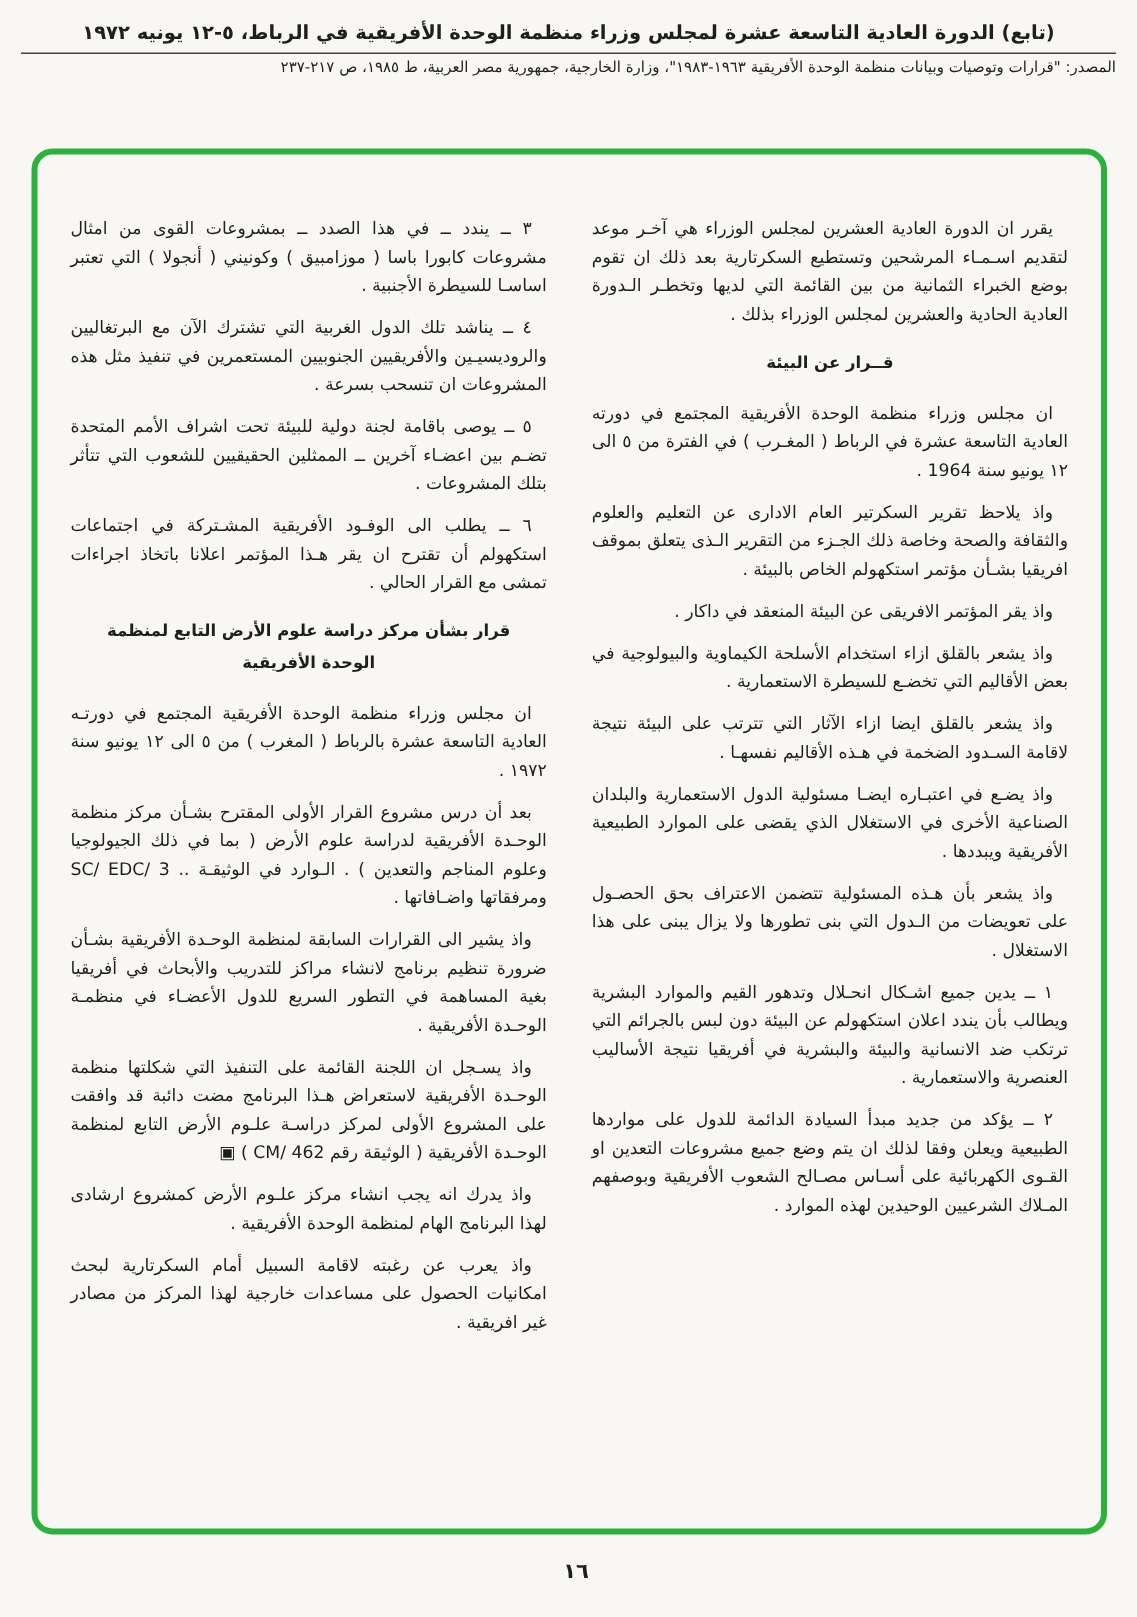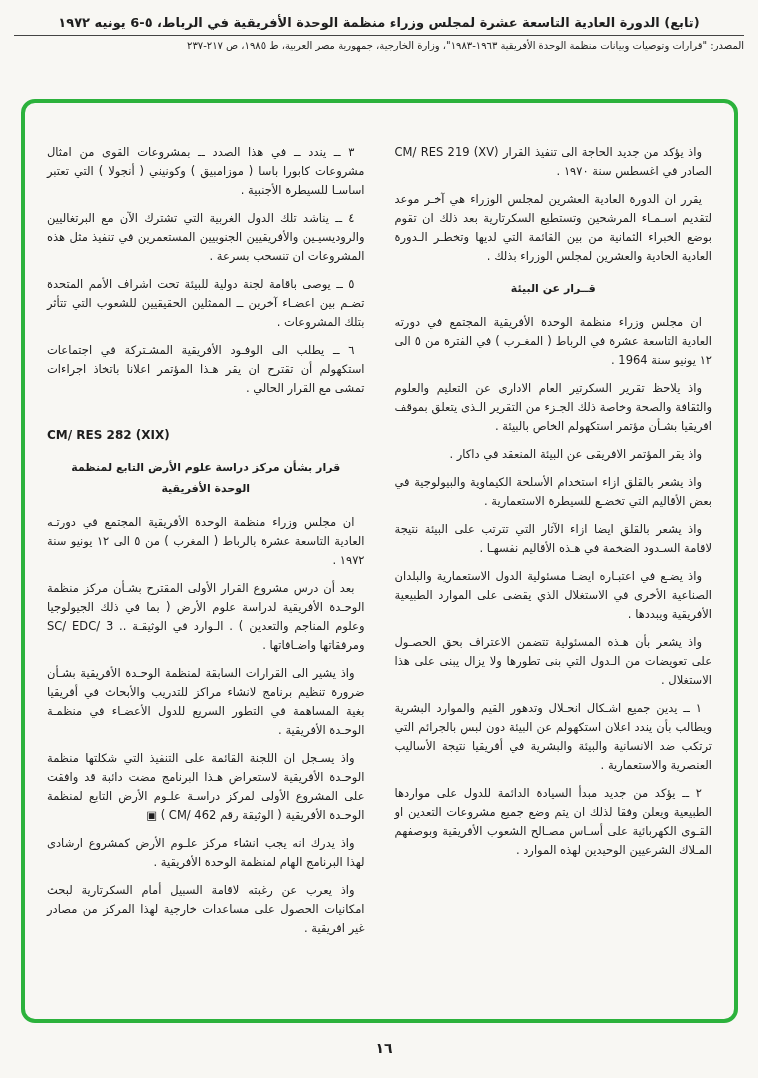--- a/index.html
+++ b/index.html
@@ -84,49 +84,47 @@
     bottom: 22px;
     text-align: center;
     font-size: 14px;
     font-weight: bold;
   }
 </style>
 </head>
 <body>
 
 <header class="doc-header">
-  <div class="header-title">(تابع) الدورة العادية التاسعة عشرة لمجلس وزراء منظمة الوحدة الأفريقية في الرباط، ٥-6 يونيه ١٩٧٢</div>
+  <div class="header-title">(تابع) الدورة العادية التاسعة عشرة لمجلس وزراء منظمة الوحدة الأفريقية في الرباط، ٥-١٢ يونيه ١٩٧٢</div>
   <hr class="header-rule">
   <div class="header-source">المصدر: "قرارات وتوصيات وبيانات منظمة الوحدة الأفريقية ١٩٦٣-١٩٨٣"، وزارة الخارجية، جمهورية مصر العربية، ط ١٩٨٥، ص ٢١٧-٢٣٧</div>
 </header>
 
 <div class="green-box">
   <div class="columns">
 
     <section class="col">
-      <p class="para">واذ يؤكد من جديد الحاجة الى تنفيذ القرار CM/ RES 219 (XV) الصادر في اغسطس سنة ١٩٧٠ .</p>
       <p class="para">يقرر ان الدورة العادية العشرين لمجلس الوزراء هي آخـر موعد لتقديم اسـمـاء المرشحين وتستطيع السكرتارية بعد ذلك ان تقوم بوضع الخبراء الثمانية من بين القائمة التي لديها وتخطـر الـدورة العادية الحادية والعشرين لمجلس الوزراء بذلك .</p>
       <h2 class="res-heading">قــرار عن البيئة</h2>
       <p class="para">ان مجلس وزراء منظمة الوحدة الأفريقية المجتمع في دورته العادية التاسعة عشرة في الرباط ( المغـرب ) في الفترة من ٥ الى ١٢ يونيو سنة 1964 .</p>
       <p class="para">واذ يلاحظ تقرير السكرتير العام الادارى عن التعليم والعلوم والثقافة والصحة وخاصة ذلك الجـزء من التقرير الـذى يتعلق بموقف افريقيا بشـأن مؤتمر استكهولم الخاص بالبيئة .</p>
       <p class="para">واذ يقر المؤتمر الافريقى عن البيئة المنعقد في داكار .</p>
       <p class="para">واذ يشعر بالقلق ازاء استخدام الأسلحة الكيماوية والبيولوجية في بعض الأقاليم التي تخضـع للسيطرة الاستعمارية .</p>
       <p class="para">واذ يشعر بالقلق ايضا ازاء الآثار التي تترتب على البيئة نتيجة لاقامة السـدود الضخمة في هـذه الأقاليم نفسهـا .</p>
       <p class="para">واذ يضـع في اعتبـاره ايضـا مسئولية الدول الاستعمارية والبلدان الصناعية الأخرى في الاستغلال الذي يقضى على الموارد الطبيعية الأفريقية ويبددها .</p>
       <p class="para">واذ يشعر بأن هـذه المسئولية تتضمن الاعتراف بحق الحصـول على تعويضات من الـدول التي بنى تطورها ولا يزال يبنى على هذا الاستغلال .</p>
       <p class="para">١ ــ يدين جميع اشـكال انحـلال وتدهور القيم والموارد البشرية ويطالب بأن يندد اعلان استكهولم عن البيئة دون لبس بالجرائم التي ترتكب ضد الانسانية والبيئة والبشرية في أفريقيا نتيجة الأساليب العنصرية والاستعمارية .</p>
       <p class="para">٢ ــ يؤكد من جديد مبدأ السيادة الدائمة للدول على مواردها الطبيعية ويعلن وفقا لذلك ان يتم وضع جميع مشروعات التعدين او القـوى الكهربائية على أسـاس مصـالح الشعوب الأفريقية وبوصفهم المـلاك الشرعيين الوحيدين لهذه الموارد .</p>
     </section>
 
     <section class="col">
       <p class="para">٣ ــ يندد ــ في هذا الصدد ــ بمشروعات القوى من امثال مشروعات كابورا باسا ( موزامبيق ) وكونيني ( أنجولا ) التي تعتبر اساسـا للسيطرة الأجنبية .</p>
       <p class="para">٤ ــ يناشد تلك الدول الغربية التي تشترك الآن مع البرتغاليين والروديسيـين والأفريقيين الجنوبيين المستعمرين في تنفيذ مثل هذه المشروعات ان تنسحب بسرعة .</p>
       <p class="para">٥ ــ يوصى باقامة لجنة دولية للبيئة تحت اشراف الأمم المتحدة تضـم بين اعضـاء آخرين ــ الممثلين الحقيقيين للشعوب التي تتأثر بتلك المشروعات .</p>
       <p class="para">٦ ــ يطلب الى الوفـود الأفريقية المشـتركة في اجتماعات استكهولم أن تقترح ان يقر هـذا المؤتمر اعلانا باتخاذ اجراءات تمشى مع القرار الحالي .</p>
-      <div class="ref gap-top">CM/ RES 282 (XIX)</div>
       <h2 class="res-heading">قرار بشأن مركز دراسة علوم الأرض التابع لمنظمة الوحدة الأفريقية</h2>
       <p class="para">ان مجلس وزراء منظمة الوحدة الأفريقية المجتمع في دورتـه العادية التاسعة عشرة بالرباط ( المغرب ) من ٥ الى ١٢ يونيو سنة ١٩٧٢ .</p>
       <p class="para">بعد أن درس مشروع القرار الأولى المقترح بشـأن مركز منظمة الوحـدة الأفريقية لدراسة علوم الأرض ( بما في ذلك الجيولوجيا وعلوم المناجم والتعدين ) . الـوارد في الوثيقـة .. SC/ EDC/ 3 ومرفقاتها واضـافاتها .</p>
       <p class="para">واذ يشير الى القرارات السابقة لمنظمة الوحـدة الأفريقية بشـأن ضرورة تنظيم برنامج لانشاء مراكز للتدريب والأبحاث في أفريقيا بغية المساهمة في التطور السريع للدول الأعضـاء في منظمـة الوحـدة الأفريقية .</p>
       <p class="para">واذ يسـجل ان اللجنة القائمة على التنفيذ التي شكلتها منظمة الوحـدة الأفريقية لاستعراض هـذا البرنامج مضت دائبة قد وافقت على المشروع الأولى لمركز دراسـة علـوم الأرض التابع لمنظمة الوحـدة الأفريقية ( الوثيقة رقم CM/ 462 ) ▣</p>
       <p class="para">واذ يدرك انه يجب انشاء مركز علـوم الأرض كمشروع ارشادى لهذا البرنامج الهام لمنظمة الوحدة الأفريقية .</p>
       <p class="para">واذ يعرب عن رغبته لاقامة السبيل أمام السكرتارية لبحث امكانيات الحصول على مساعدات خارجية لهذا المركز من مصادر غير افريقية .</p>
     </section>
 
   </div>

